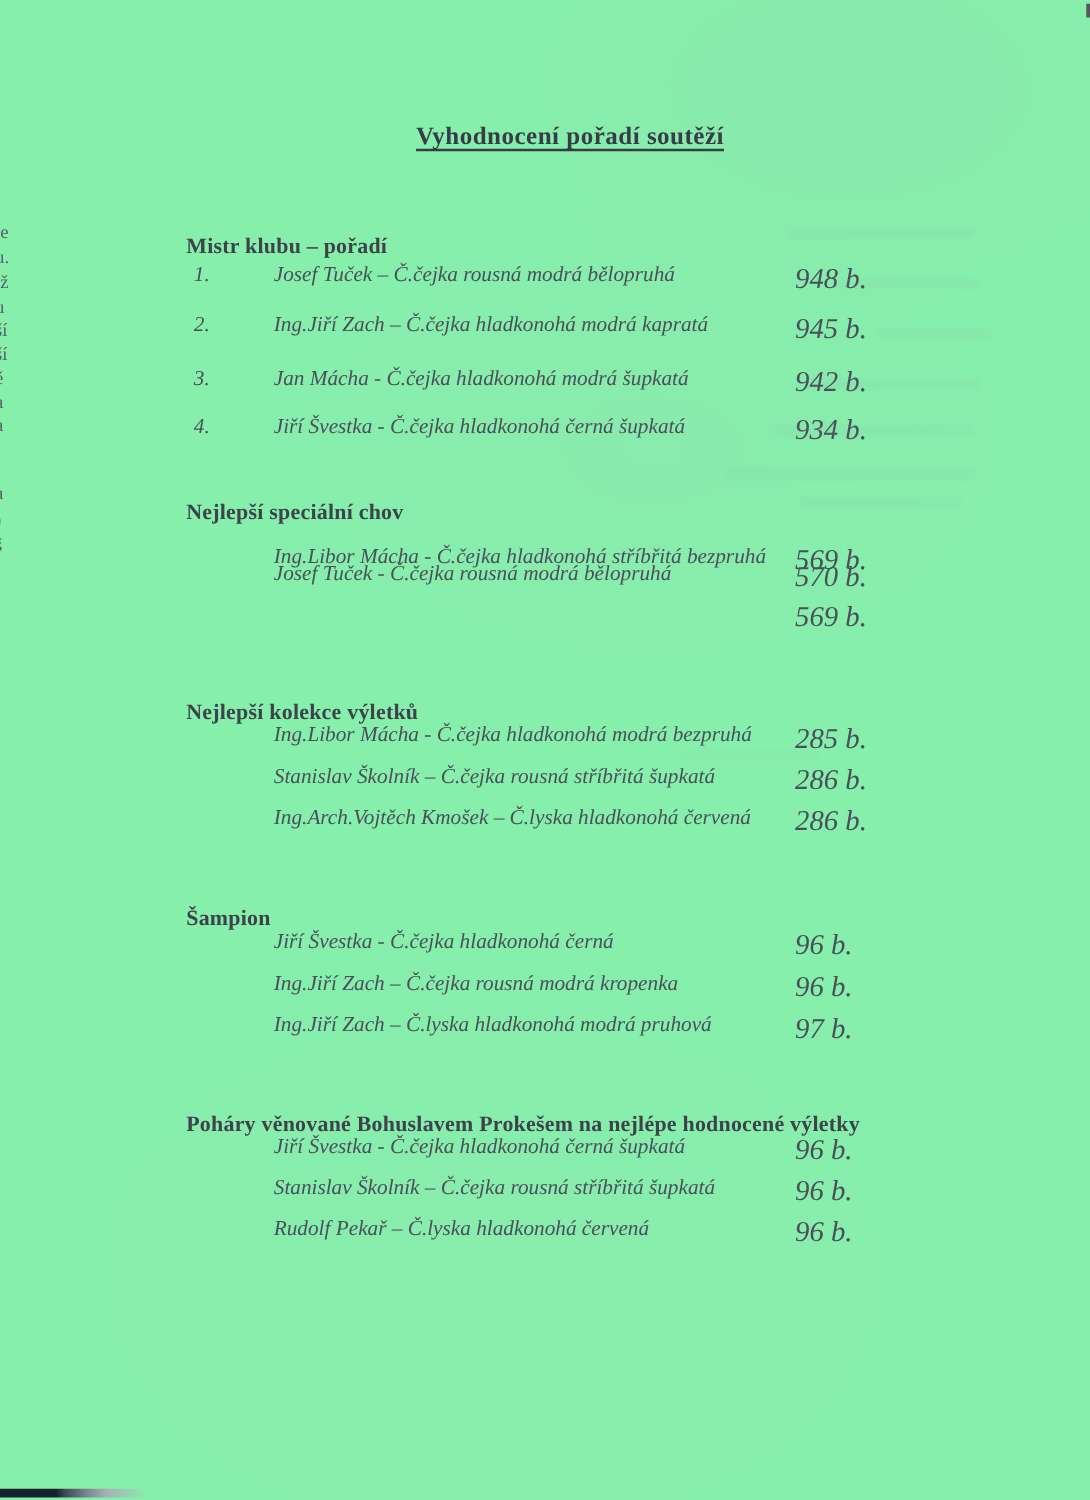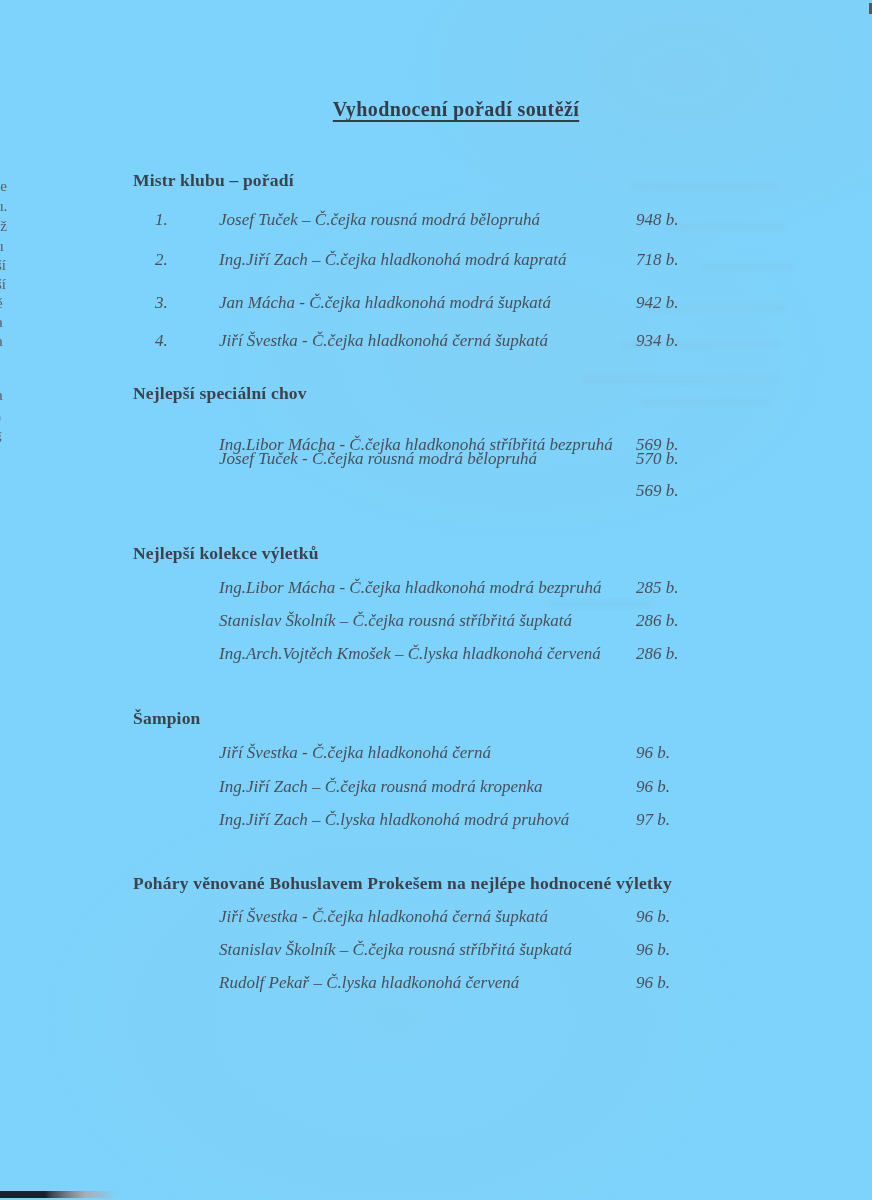--- a/index.html
+++ b/index.html
@@ -1,20 +1,20 @@
 <!DOCTYPE html>
 <html><head>
 <meta charset="utf-8">
 <style>
   html,body { margin:0; padding:0; background:#e8e8e8; }
   .page {
     position:relative;
     width:872px; height:1200px;
     margin:0 auto;
-    background:#7dd3fc;
+    background:#86efac;
     overflow:hidden;
     font-family:"Liberation Serif", serif;
     color:#4a4f59;
   }
   
   .page::before {
     content:"";
     position:absolute; inset:0;
     background:
       radial-gradient(ellipse 420px 260px at 78% 6%, rgba(170,175,182,0.10), rgba(170,175,182,0) 70%),
@@ -26,37 +26,37 @@
     position:absolute; top:98px; left:0; right:0;
     text-align:center; text-indent:40px;
     font-size:20px; font-weight:bold; letter-spacing:0.4px;
     color:#373c46;
     text-decoration:underline;
     text-underline-offset:4px;
     text-decoration-thickness:1.5px;
   }
   .sec { position:absolute; left:0; width:100%; }
   .sec h2 {
-    margin:0; padding-left:133px;
+    margin:16px; padding-left:133px;
     font-size:17.5px; font-weight:bold;
     color:#3d424b; letter-spacing:0.2px;
     white-space:nowrap;
   }
   .row { position:absolute; left:0; width:100%; height:24px; }
   .row .num {
     position:absolute; left:155px;
     font-style:italic; font-size:17px; white-space:nowrap;
   }
   .row .txt {
     position:absolute; left:180px;
     font-style:italic; font-size:17px; white-space:nowrap;margin-left:39px;
   }
   .row .pts {
     position:absolute; left:636px;
-    font-style:italic; font-size:17px; white-space:nowrap;
+    font-style:italic; font-size:23px; white-space:nowrap;
   }
   .edge-fragment {
     position:absolute; left:-4px;
     font-size:15px; color:#585d66; font-style:normal;
     white-space:nowrap;
   }
   .smudge {
     position:absolute; background:#8a93a0; opacity:0.055;
     filter:blur(2px); border-radius:3px; pointer-events:none;
   }
@@ -83,21 +83,21 @@
   <section class="sec" style="top:170px">
     <h2>Mistr klubu – pořadí</h2>
     <div class="row" style="top:40px">
       <span class="num">1.</span>
       <span class="txt">Josef Tuček – Č.čejka rousná modrá bělopruhá</span>
       <span class="pts">948 b.</span>
     </div>
     <div class="row" style="top:80px">
       <span class="num">2.</span>
       <span class="txt">Ing.Jiří Zach – Č.čejka hladkonohá modrá kapratá</span>
-      <span class="pts">718 b.</span>
+      <span class="pts">945 b.</span>
     </div>
     <div class="row" style="top:123px">
       <span class="num">3.</span>
       <span class="txt">Jan Mácha - Č.čejka hladkonohá modrá šupkatá</span>
       <span class="pts">942 b.</span>
     </div>
     <div class="row" style="top:161px">
       <span class="num">4.</span>
       <span class="txt">Jiří Švestka - Č.čejka hladkonohá černá šupkatá</span>
       <span class="pts">934 b.</span>

